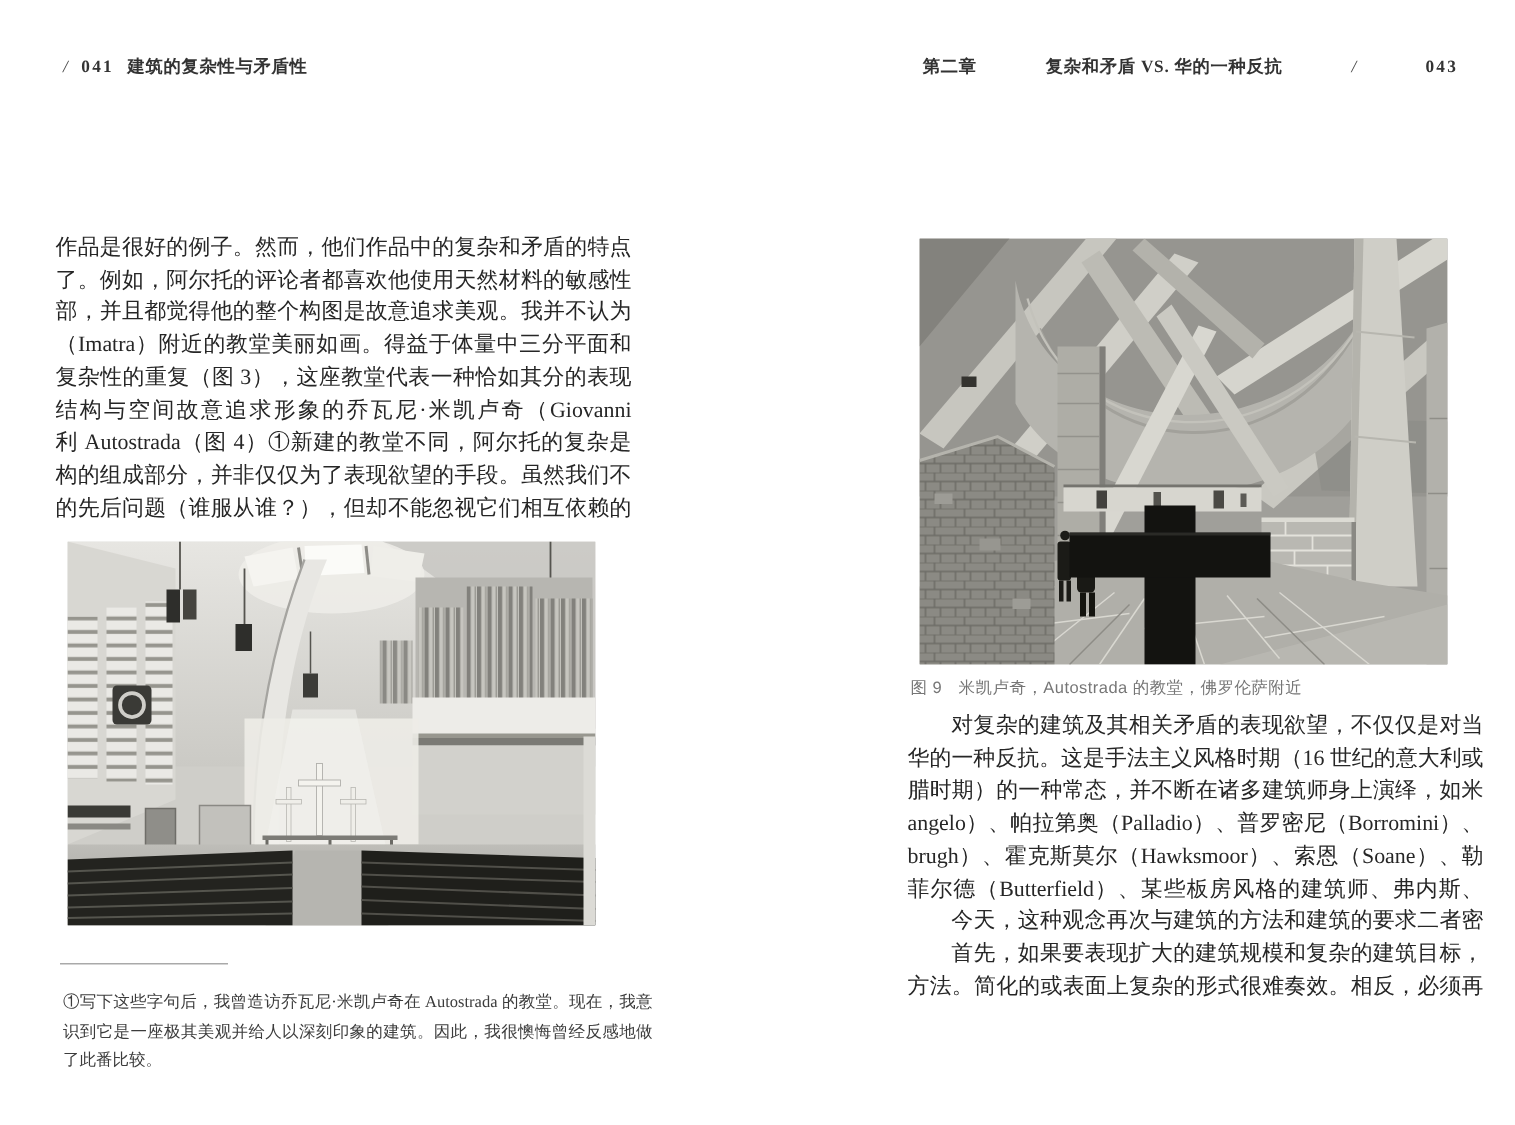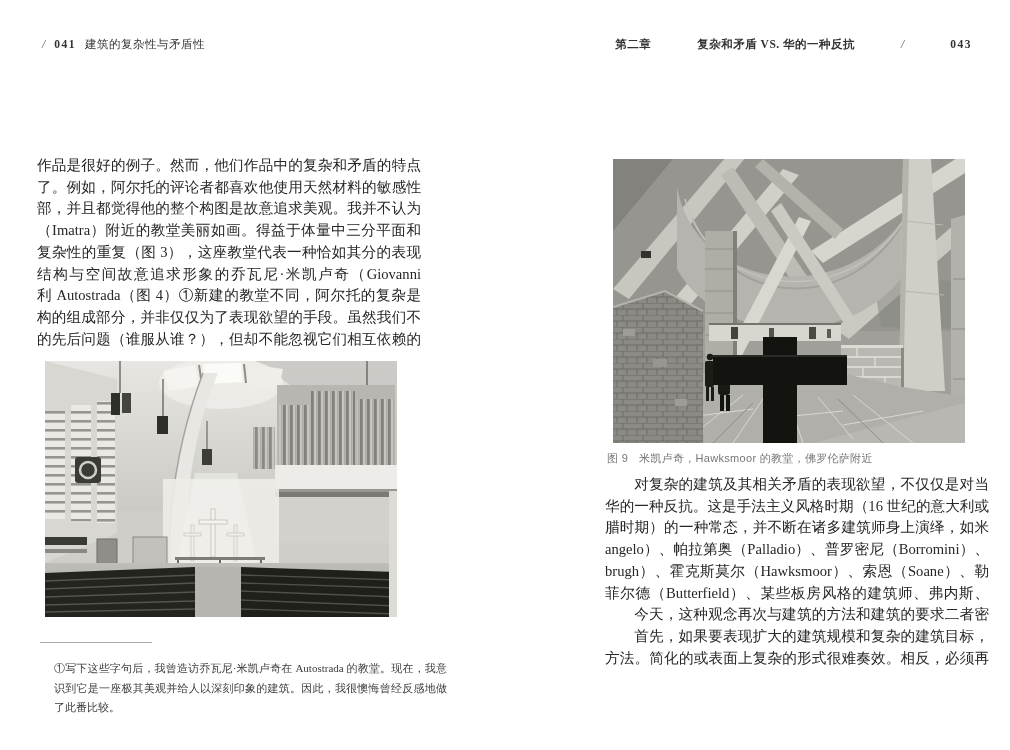--- a/index.html
+++ b/index.html
@@ -5,38 +5,38 @@
   html,body{margin:0;padding:0;background:#ffffff;}
   .spread{
     position:relative;width:1010px;height:750px;background:#ffffff;
     font-family:"Liberation Serif","DejaVu Serif",serif;color:#2b2b2b;overflow:hidden;
   }
   
   .hdr{position:absolute;top:37px;font-size:11.5px;color:#333;display:flex;align-items:baseline;gap:9px;}
   .hdr-left{left:42px;}
   .hdr-right{right:38px;gap:46px;}
   .hdr .folio{font-weight:700;letter-spacing:1.5px;}
-  .hdr .btitle{font-weight:400;letter-spacing:0.5px;}
+  .hdr .btitle{font-weight:700;letter-spacing:0.5px;}
   .hdr .chap{font-weight:700;letter-spacing:0.5px;}
   .hdr .slash{font-weight:400;color:#444;font-style:italic;}
   
   .bodytext{position:absolute;font-size:14.6px;color:#262626;}
   .bodytext-left{left:37px;top:155px;width:384px;}
   .bodytext-right{left:605px;top:474px;width:384px;}
   .bline{display:block;height:21.72px;line-height:21.72px;text-align:justify;text-align-last:justify;overflow:hidden;}
   .bline.end{text-align-last:left;}
   .bline.indent{text-indent:2em;}
   
   .caption{position:absolute;font-family:"Liberation Sans","DejaVu Sans",sans-serif;font-size:11px;color:#767676;letter-spacing:0.3px;white-space:nowrap;}
   #cap3{left:38px;top:619px;}
   #cap4{left:607px;top:451px;}
   .cap-label{margin-right:11px;}
   
   .fnrule{position:absolute;left:40px;top:642px;width:112px;height:1px;background:#a9a9a9;}
-  .footnote{position:absolute;left:54px;top:659px;width:393px;font-size:11px;line-height:19.5px;color:#3c3c3c;text-align:justify;}
+  .footnote{position:absolute;left:42px;top:659px;width:393px;font-size:11px;line-height:19.5px;color:#3c3c3c;text-align:justify;}
   
   .photo{position:absolute;display:block;}
   #fig3{left:45px;top:361px;}
   #fig4{left:613px;top:159px;}
 </style>
 </head>
 <body>
 
 <div class="spread">
 
@@ -293,21 +293,21 @@
 
       <g>
         <rect x="150" y="178" width="34" height="106" fill="#131310"></rect>
         <rect x="100" y="196" width="134" height="30" fill="#131310"></rect>
         <rect x="100" y="196" width="134" height="2" fill="#3a3a35" opacity="0.6"></rect>
       </g>
     </g>
   </svg>
 
   <div id="cap4" class="caption">
-    <span class="cap-label">图 9</span><span>米凯卢奇，Hawksmoor 的教堂，佛罗伦萨附近</span>
+    <span class="cap-label">图 9</span><span>米凯卢奇，Autostrada 的教堂，佛罗伦萨附近</span>
   </div>
 
   <div class="bodytext bodytext-right">
 
   <span class="bline indent">对复杂的建筑及其相关矛盾的表现欲望，不仅仅是对当前建筑的平庸或浮</span>
       <span class="bline">华的一种反抗。这是手法主义风格时期（16 世纪的意大利或古典艺术的古希</span>
       <span class="bline">腊时期）的一种常态，并不断在诸多建筑师身上演绎，如米开朗基罗（Michel-</span>
       <span class="bline">angelo）、帕拉第奥（Palladio）、普罗密尼（Borromini）、范布勒（Van-</span>
       <span class="bline">brugh）、霍克斯莫尔（Hawksmoor）、索恩（Soane）、勒杜（Ledoux）、巴特</span>
       <span class="bline">菲尔德（Butterfield）、某些板房风格的建筑师、弗内斯、沙利文、吕特延</span>

